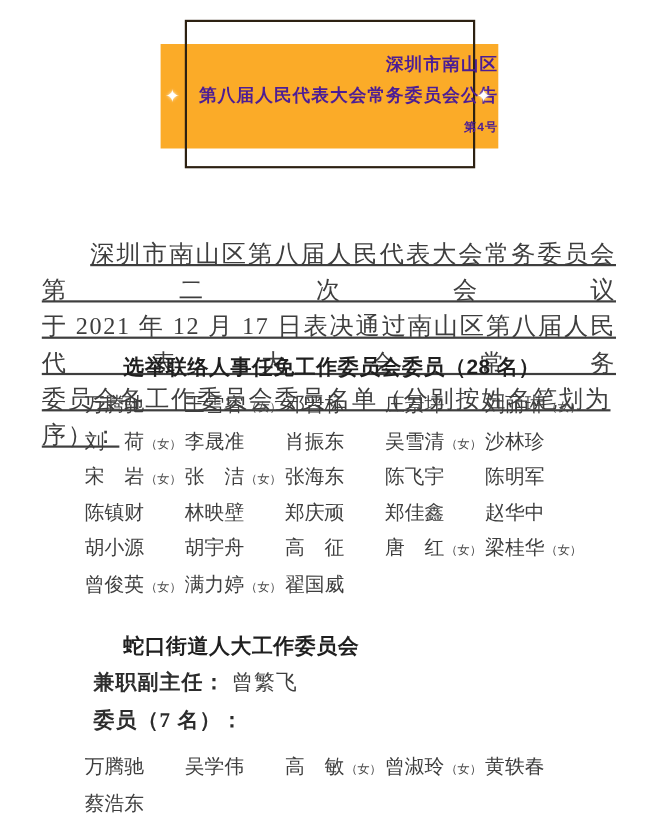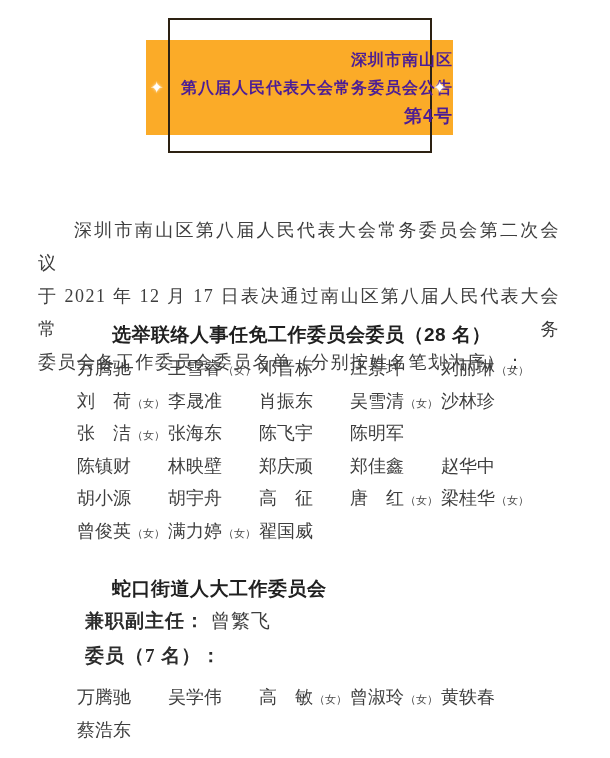--- a/index.html
+++ b/index.html
@@ -20,32 +20,32 @@
     position:absolute;left:168px;top:18px;width:260px;height:131px;
     border:2px solid #2d2112;background:transparent;
   }
   .banner-text{
     position:absolute;left:146px;top:46px;width:307px;
     text-align:right;z-index:3;
     font-family:"Liberation Sans","DejaVu Sans",sans-serif;
     font-weight:bold;color:#4c1d95;font-size:16px;line-height:28px;
     letter-spacing:1px;
   }
-  .banner-line3{font-size:18px;}
+  .banner-line3{font-size:11px;}
   .sparkle{
     position:absolute;z-index:4;color:#ffffff;font-size:16px;line-height:16px;
     text-shadow:0 0 3px rgba(255,255,255,.95);
     font-family:"DejaVu Sans",sans-serif;
   }
   .sparkle-left{left:150px;top:80px;}
   .sparkle-right{left:433px;top:80px;}
   
   .intro{
     position:absolute;left:38px;top:214px;width:522px;
-    font-size:18px;line-height:33px;letter-spacing:1.5px;color:#3e3e3e;
+    font-size:22px;line-height:33px;letter-spacing:1.5px;color:#3e3e3e;text-decoration:underline;
   }
   .intro-line{width:100%;}
   .fill{text-align:justify;text-align-last:justify;}
   .indent{text-indent:2em;}
   
   .sec-title{
     position:absolute;left:112px;
     font-family:"Liberation Sans","DejaVu Sans",sans-serif;
     font-weight:bold;font-size:19px;line-height:26px;color:#1f1f1f;
     letter-spacing:0.5px;white-space:nowrap;
@@ -102,20 +102,21 @@
       <span class="name-cell"><span class="nm">刘丽琳</span><span class="fm">（女）</span></span>
     </div>
     <div class="name-row">
       <span class="name-cell"><span class="nm">刘　荷</span><span class="fm">（女）</span></span>
       <span class="name-cell"><span class="nm">李晟准</span></span>
       <span class="name-cell"><span class="nm">肖振东</span></span>
       <span class="name-cell"><span class="nm">吴雪清</span><span class="fm">（女）</span></span>
       <span class="name-cell"><span class="nm">沙林珍</span></span>
     </div>
     <div class="name-row">
+      <span class="name-cell"><span class="nm">宋　岩</span><span class="fm">（女）</span></span>
       <span class="name-cell"><span class="nm">张　洁</span><span class="fm">（女）</span></span>
       <span class="name-cell"><span class="nm">张海东</span></span>
       <span class="name-cell"><span class="nm">陈飞宇</span></span>
       <span class="name-cell"><span class="nm">陈明军</span></span>
     </div>
     <div class="name-row">
       <span class="name-cell"><span class="nm">陈镇财</span></span>
       <span class="name-cell"><span class="nm">林映壁</span></span>
       <span class="name-cell"><span class="nm">郑庆顽</span></span>
       <span class="name-cell"><span class="nm">郑佳鑫</span></span>

